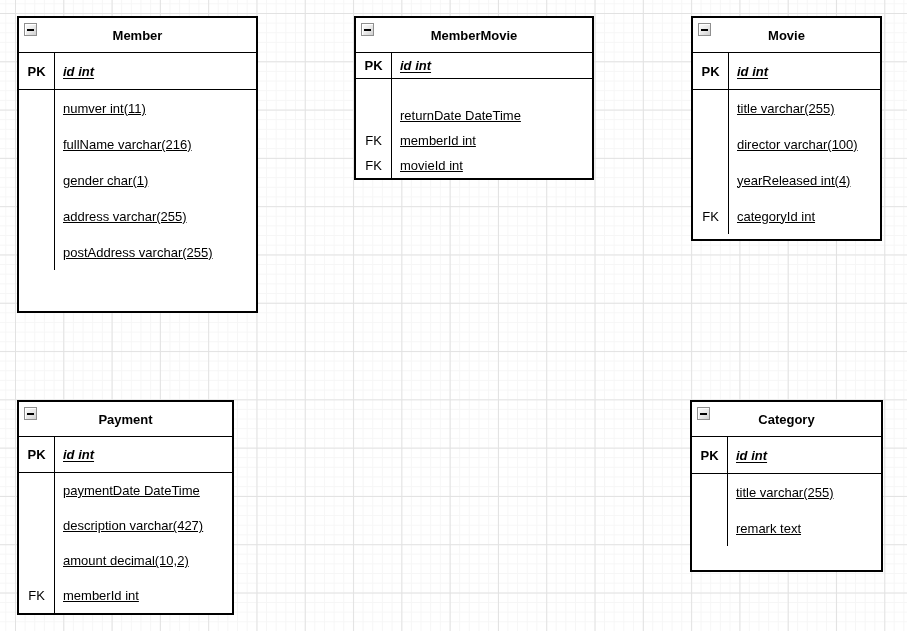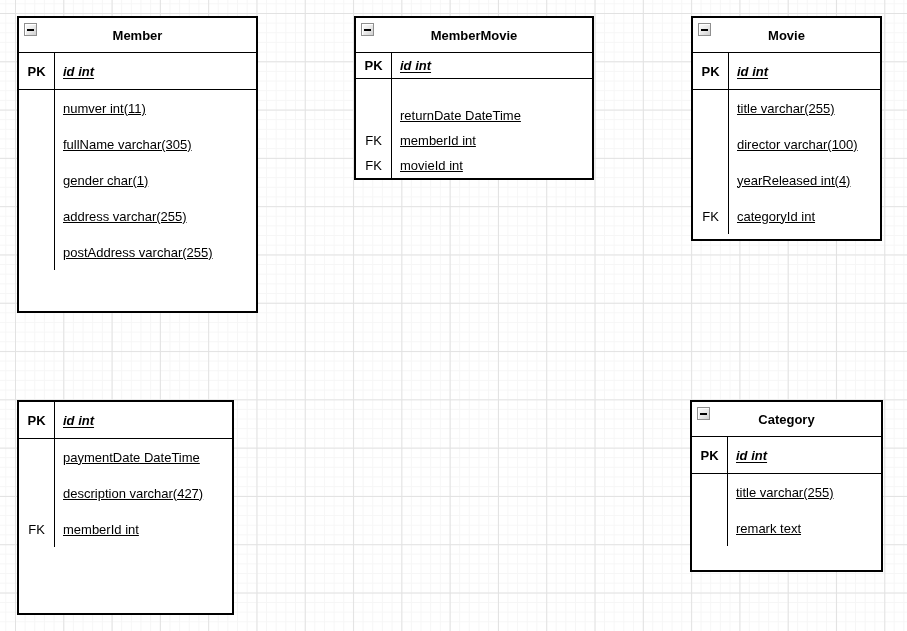--- a/index.html
+++ b/index.html
@@ -114,21 +114,21 @@
       <div class="er-row er-pk-row">
         <div class="er-key-cell">PK</div>
         <div class="er-field-cell er-pk-field">id int</div>
       </div>
       <div class="er-row">
         <div class="er-key-cell"></div>
         <div class="er-field-cell">numver int(11)</div>
       </div>
       <div class="er-row">
         <div class="er-key-cell"></div>
-        <div class="er-field-cell">fullName varchar(305)</div>
+        <div class="er-field-cell">fullName varchar(216)</div>
       </div>
       <div class="er-row">
         <div class="er-key-cell"></div>
         <div class="er-field-cell">gender char(1)</div>
       </div>
       <div class="er-row">
         <div class="er-key-cell"></div>
         <div class="er-field-cell">address varchar(255)</div>
       </div>
       <div class="er-row">
@@ -188,31 +188,41 @@
         <div class="er-key-cell"></div>
         <div class="er-field-cell">yearReleased int(4)</div>
       </div>
       <div class="er-row">
         <div class="er-key-cell">FK</div>
         <div class="er-field-cell">categoryId int</div>
       </div>
       <div class="er-filler"></div>
     </div>
     <div class="er-table" style="left: 17px; top: 400px; width: 217px; height: 215px;">
+      <div class="er-header">
+        <span class="collapse-btn">
+          <span class="minus-glyph"></span>
+        </span>
+        <span class="er-title">Payment</span>
+      </div>
       <div class="er-row er-pk-row">
         <div class="er-key-cell">PK</div>
         <div class="er-field-cell er-pk-field">id int</div>
       </div>
       <div class="er-row">
         <div class="er-key-cell"></div>
         <div class="er-field-cell">paymentDate DateTime</div>
       </div>
       <div class="er-row">
         <div class="er-key-cell"></div>
         <div class="er-field-cell">description varchar(427)</div>
+      </div>
+      <div class="er-row">
+        <div class="er-key-cell"></div>
+        <div class="er-field-cell">amount decimal(10,2)</div>
       </div>
       <div class="er-row">
         <div class="er-key-cell">FK</div>
         <div class="er-field-cell">memberId int</div>
       </div>
       <div class="er-filler"></div>
     </div>
     <div class="er-table" style="left: 690px; top: 400px; width: 193px; height: 172px;">
       <div class="er-header">
         <span class="collapse-btn">

